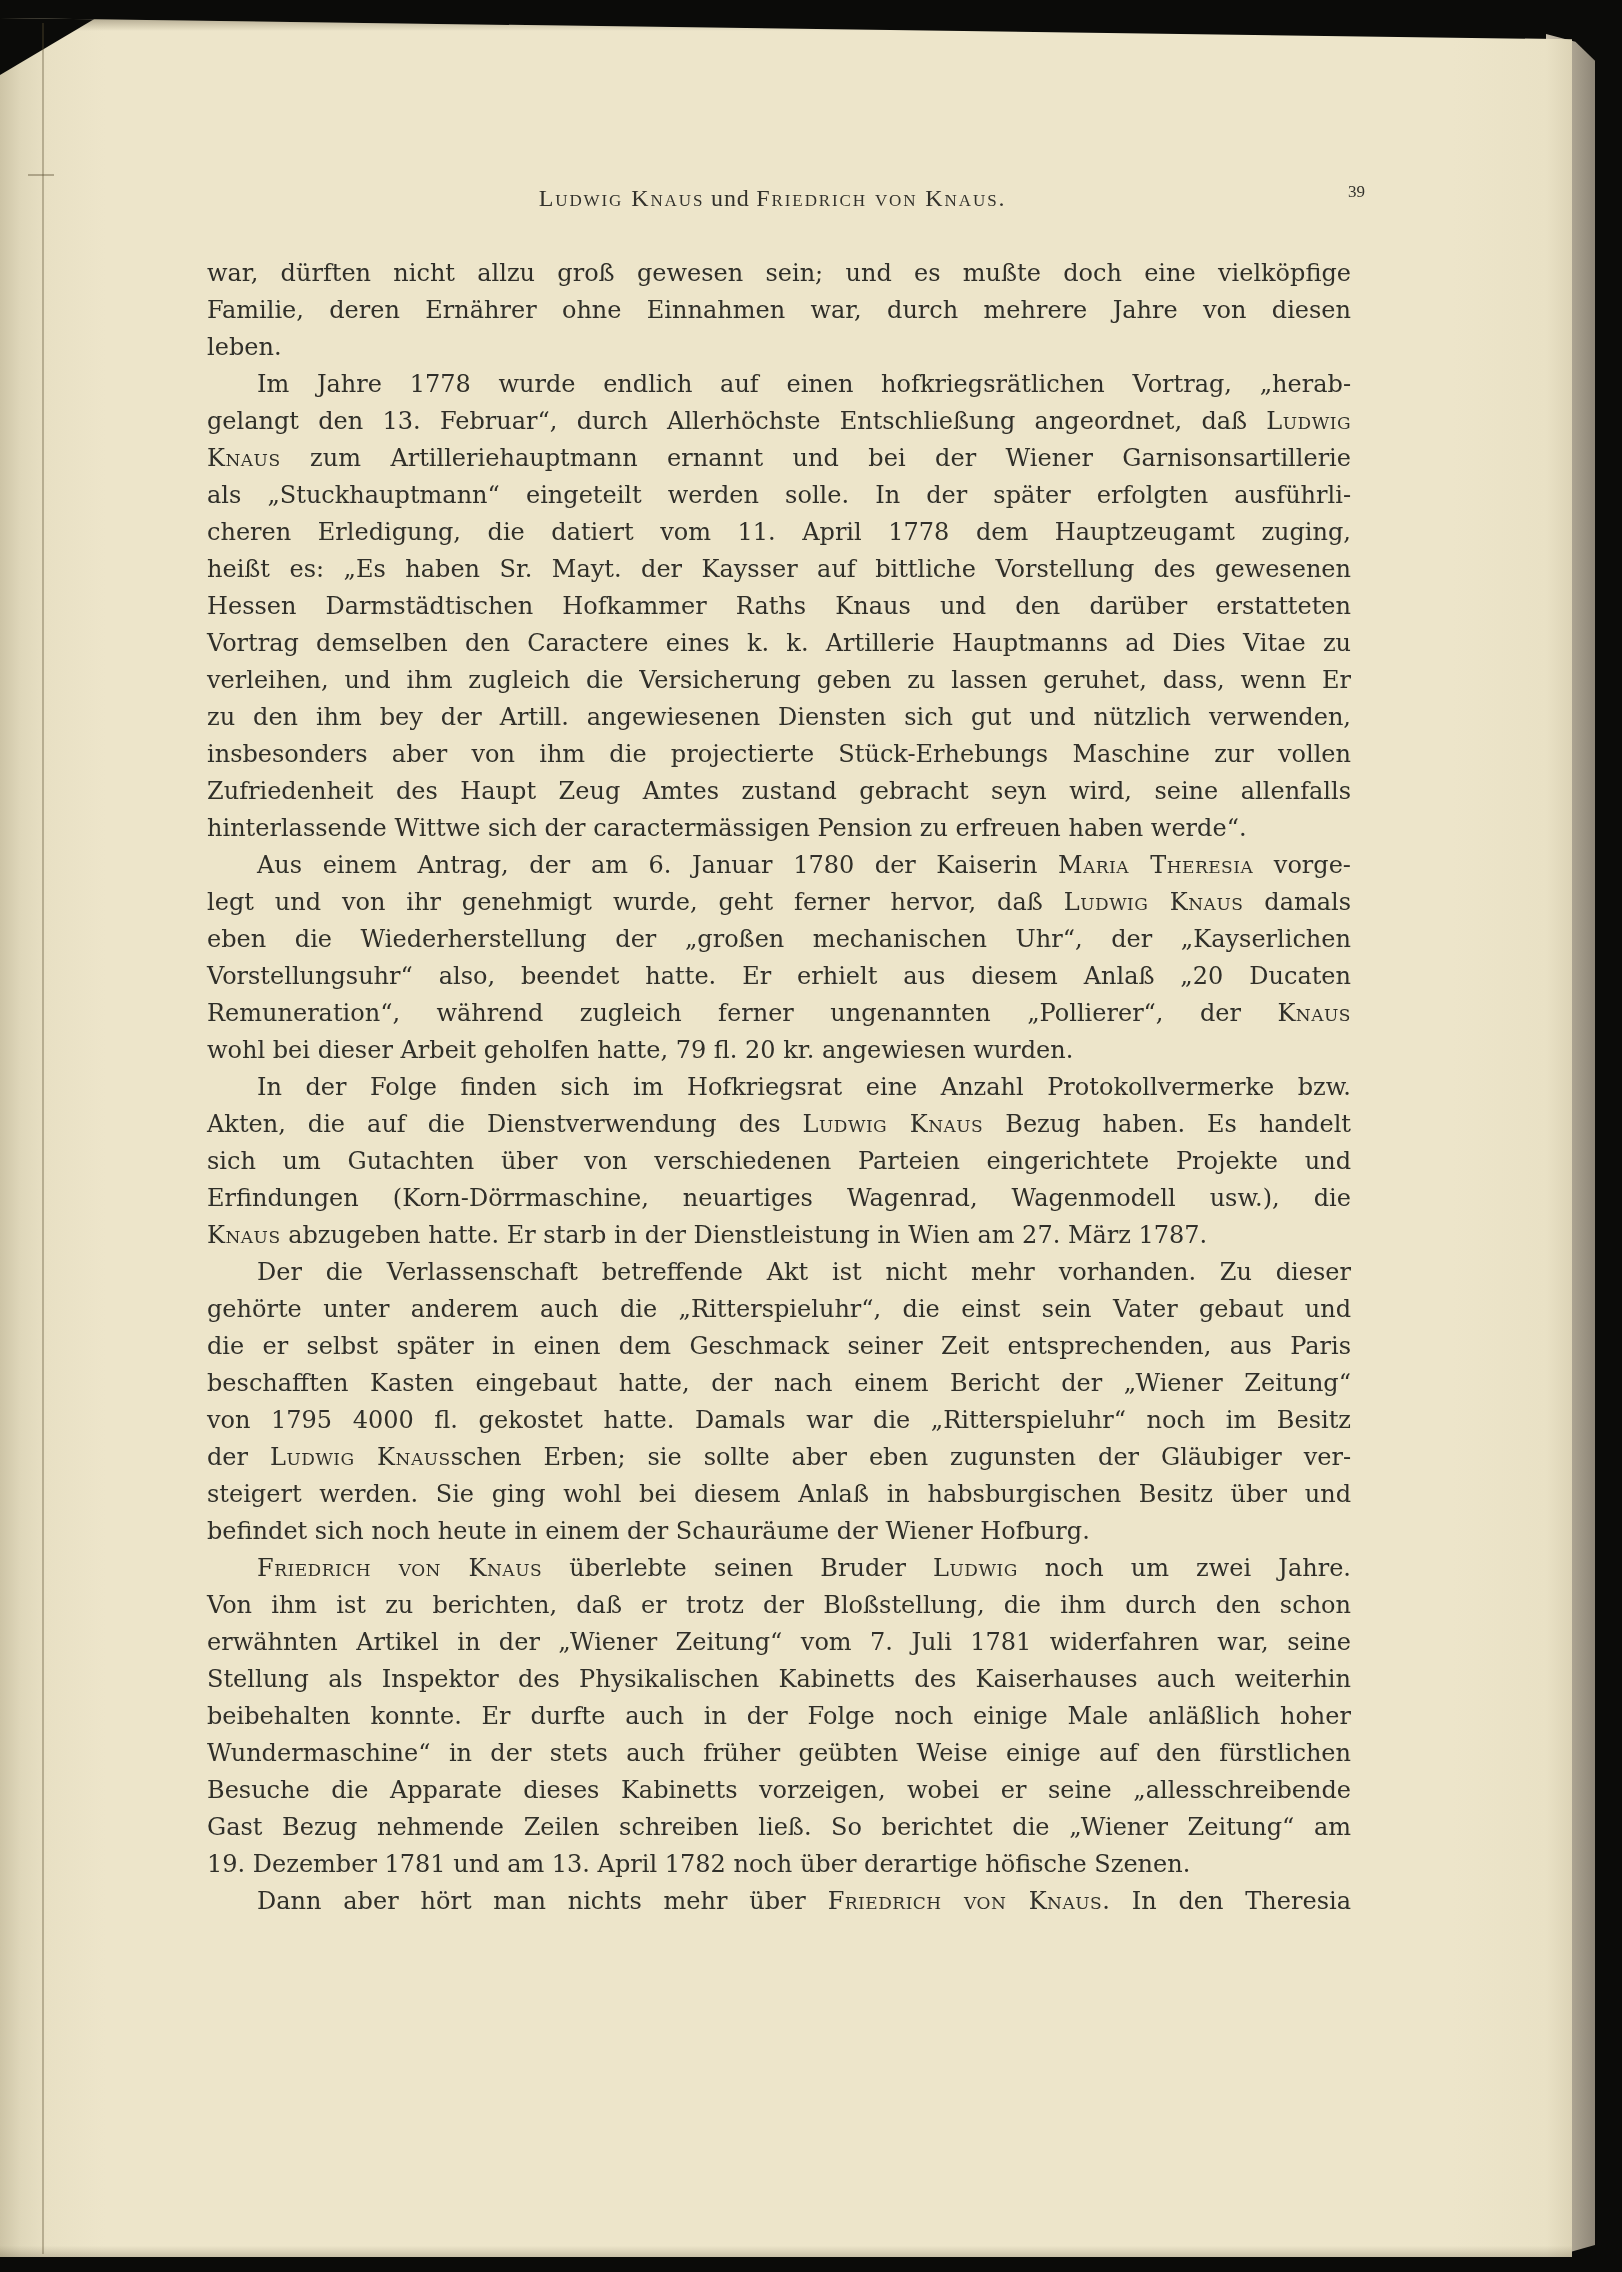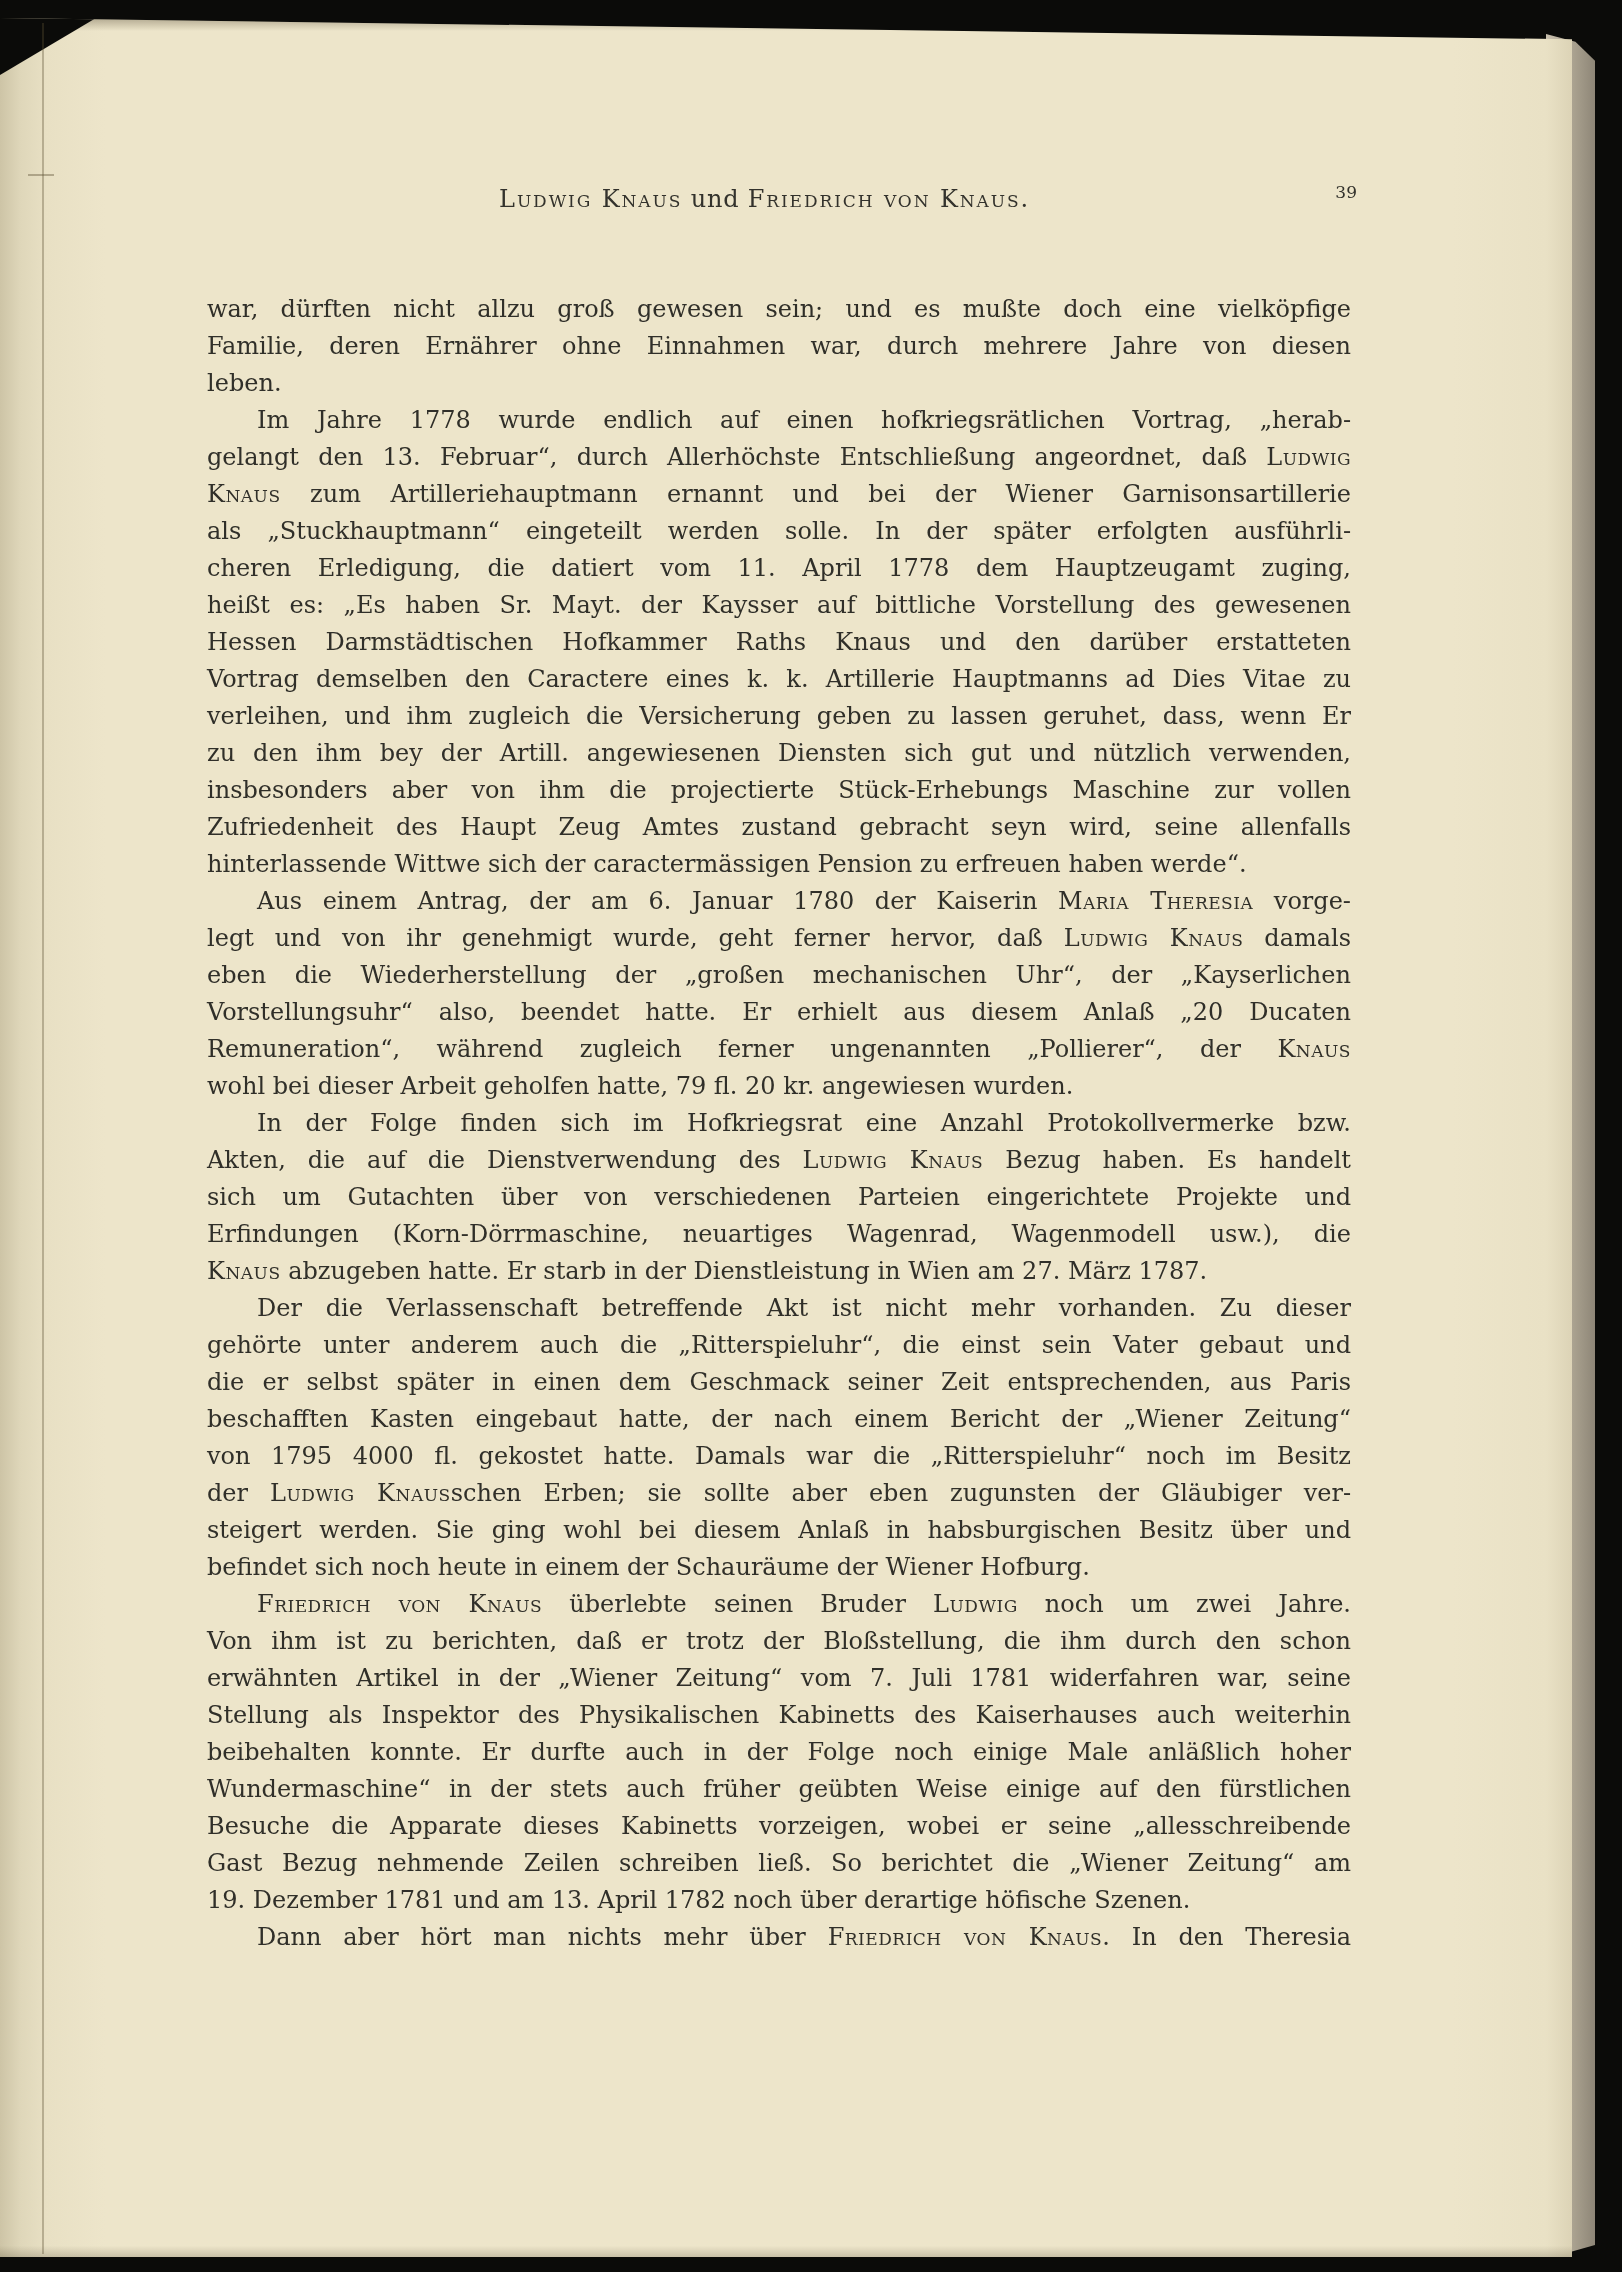--- a/index.html
+++ b/index.html
@@ -36,26 +36,26 @@
   .fold-line {
     position:absolute; left:42px; top:4.9px; width:1.6px; height:2231px;
     background:rgba(92,80,52,0.35);
   }
   .fold-tick {
     position:absolute; left:27.6px; top:156px; width:26px; height:2.4px;
     background:rgba(92,80,52,0.40);
   }
 
   
-  .running-head { position:absolute; left:192px; top:167px; width:1144px; height:37px; color:#33322c; }
+  .running-head { position:absolute; left:200px; top:167px; width:1144px; height:37px; color:#33322c;font-family:Liberation Serif, serif; }
   .head-title { display:block; text-align:center; font-size:24px; letter-spacing:0.8px; }
   .page-num { position:absolute; right:-21px; top:-3.2px; font-size:17px; }
 
   
-  .text-block { position:absolute; left:207px; top:237px; width:1144px; color:#302f29; font-size:24px;margin-top:36px; }
+  .text-block { position:absolute; left:207px; top:237px; width:1144px; color:#302f29; font-size:24px; }
   .line { height:37px; line-height:37px; text-align:justify; text-align-last:justify; }
   .line.endp { text-align-last:left; }
   .line.indent { text-indent:50px; }
   .sc { font-variant:small-caps; letter-spacing:0.5px; }
   .head-title .sc { letter-spacing:1.9px; }
 </style>
 </head>
 <body>
 
 <div class="stage">

